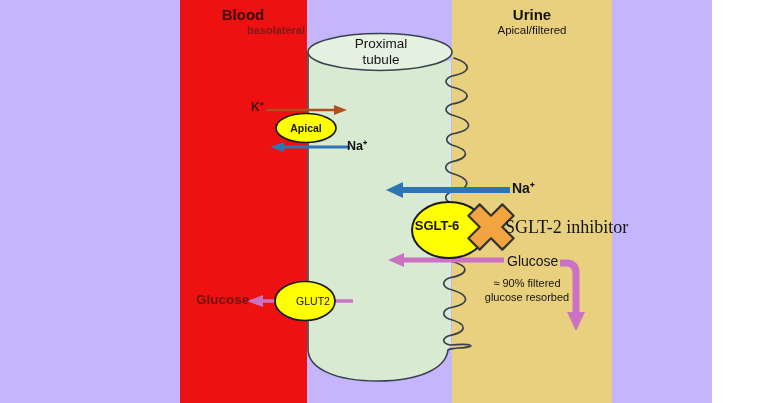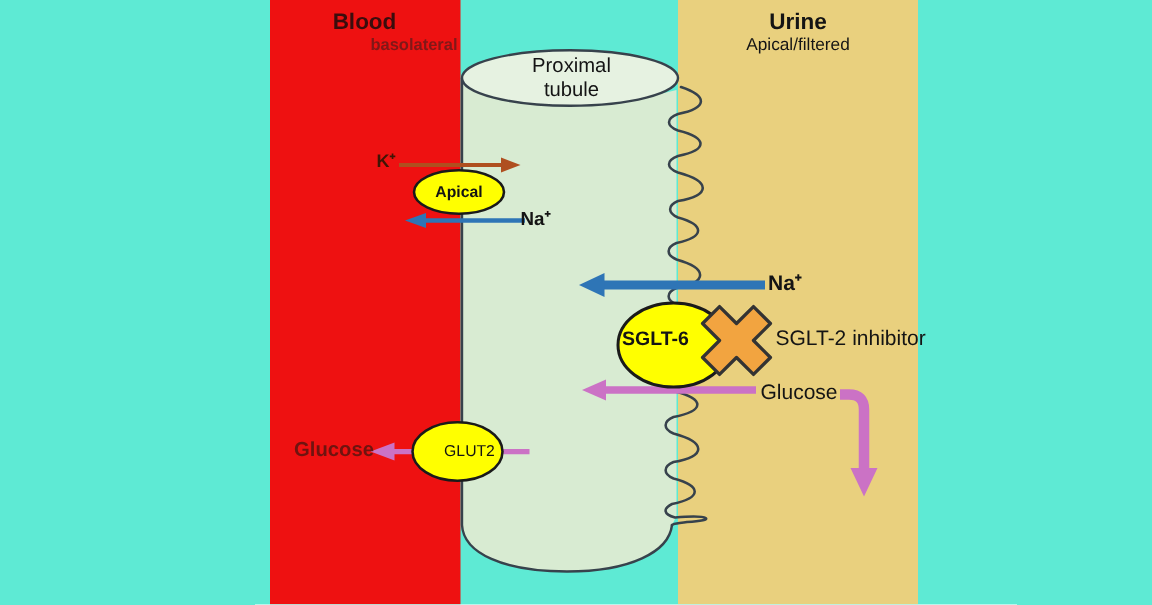--- a/index.html
+++ b/index.html
@@ -1,35 +1,35 @@
 <!DOCTYPE html>
 <html><head>
 <meta charset="utf-8">
 <style>
   html,body{margin:0;padding:0;background:#ffffff;}
   .canvas{
-    position:relative;width:768px;height:403px;background:#5eead4;overflow:hidden;
+    position:relative;width:712px;height:403px;background:#c4b5fd;overflow:hidden;
     font-family:"Liberation Sans", sans-serif;color:#1a1a1a;
   }
   .band{position:absolute;top:0;height:403px;}
   .band-blood{left:180px;width:127px;background:#EE1111;}
   .band-urine{left:452px;width:160px;background:#E9D07E;}
   .svg-layer{position:absolute;left:0;top:0;}
   .lbl{position:absolute;white-space:nowrap;line-height:1.15;}
   .center{text-align:center;transform:translateX(-50%);}
   .blood-title{left:243px;top:6px;font-size:15px;font-weight:700;color:#3A0D0D;}
   .blood-sub{left:243px;top:24px;font-size:11px;font-weight:600;color:#801818;margin-left:33px;}
   .urine-title{left:532px;top:6px;font-size:15px;font-weight:600;color:#141414;}
   .urine-sub{left:532px;top:24px;font-size:11.5px;font-weight:500;color:#141414;}
   .tubule-title{left:381px;top:36px;font-size:13.5px;color:#141414;}
   .k-label{left:251px;top:101px;font-size:12px;font-weight:700;color:#401505;}
   .na-baso{left:347px;top:139px;font-size:12.5px;font-weight:600;color:#141414;}
   .na-apical{left:512px;top:180px;font-size:14px;font-weight:600;color:#141414;}
   .sglt2-label{left:437px;top:219px;font-size:13px;font-weight:600;color:#141414;}
-  .inhibitor-label{left:517px;top:217px;font-size:14px;font-weight:500;color:#141414;}
+  .inhibitor-label{left:505px;top:217px;font-size:18px;font-weight:500;color:#141414;font-family:Liberation Serif, serif;}
   .glucose-apical{left:507px;top:253px;font-size:14px;font-weight:500;color:#141414;}
   .resorbed-note{left:527px;top:276px;font-size:11px;font-weight:500;color:#141414;line-height:1.3;}
   .glucose-blood{left:196px;top:292px;font-size:13.5px;font-weight:600;color:#6E1410;}
   .atpase-label{left:306px;top:122px;font-size:10.5px;font-weight:700;color:#141414;}
   .glut2-label{left:313px;top:295px;font-size:10.5px;font-weight:400;color:#141414;}
 </style>
 </head>
 <body>
 
 <div class="canvas">
@@ -112,16 +112,20 @@
   <div class="lbl na-baso">Na⁺</div>
   <div class="lbl na-apical">Na⁺</div>
 
   <div class="lbl center atpase-label">Apical</div>
   <div class="lbl center sglt2-label">SGLT-6</div>
   <div class="lbl center glut2-label">GLUT2</div>
 
   <div class="lbl inhibitor-label">SGLT-2 inhibitor</div>
   <div class="lbl glucose-apical">Glucose</div>
 
+  <div class="lbl center resorbed-note">
+    <div>≈ 90% filtered</div>
+    <div>glucose resorbed</div>
+  </div>
 
   <div class="lbl glucose-blood">Glucose</div>
 
 </div>
 
 </body></html>

